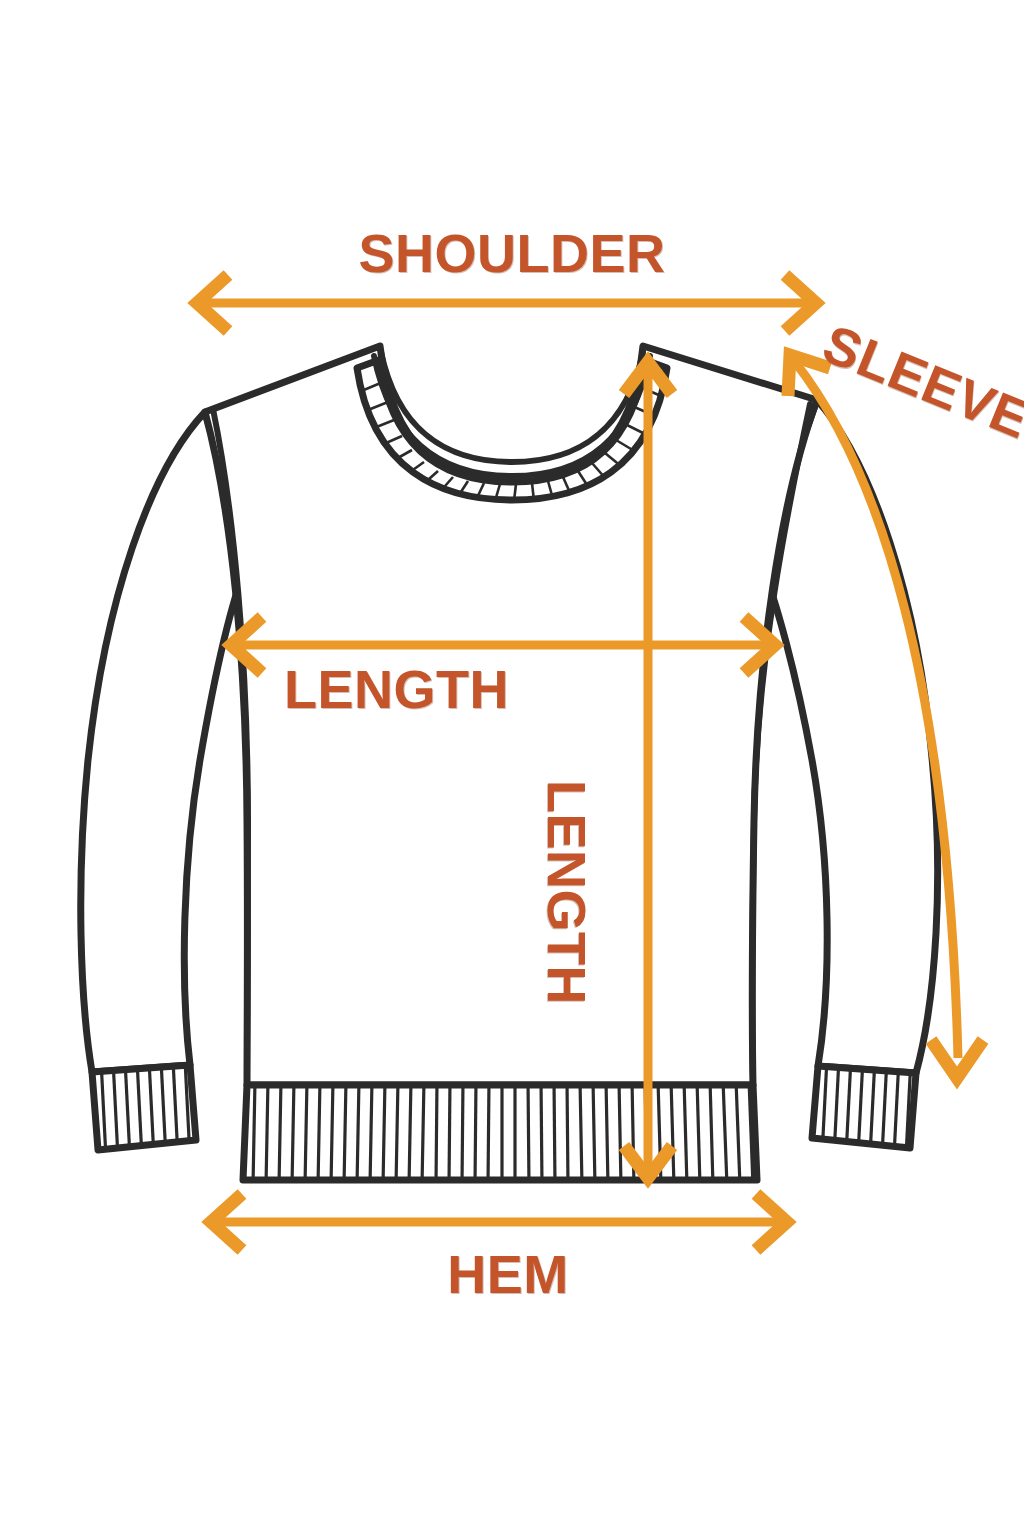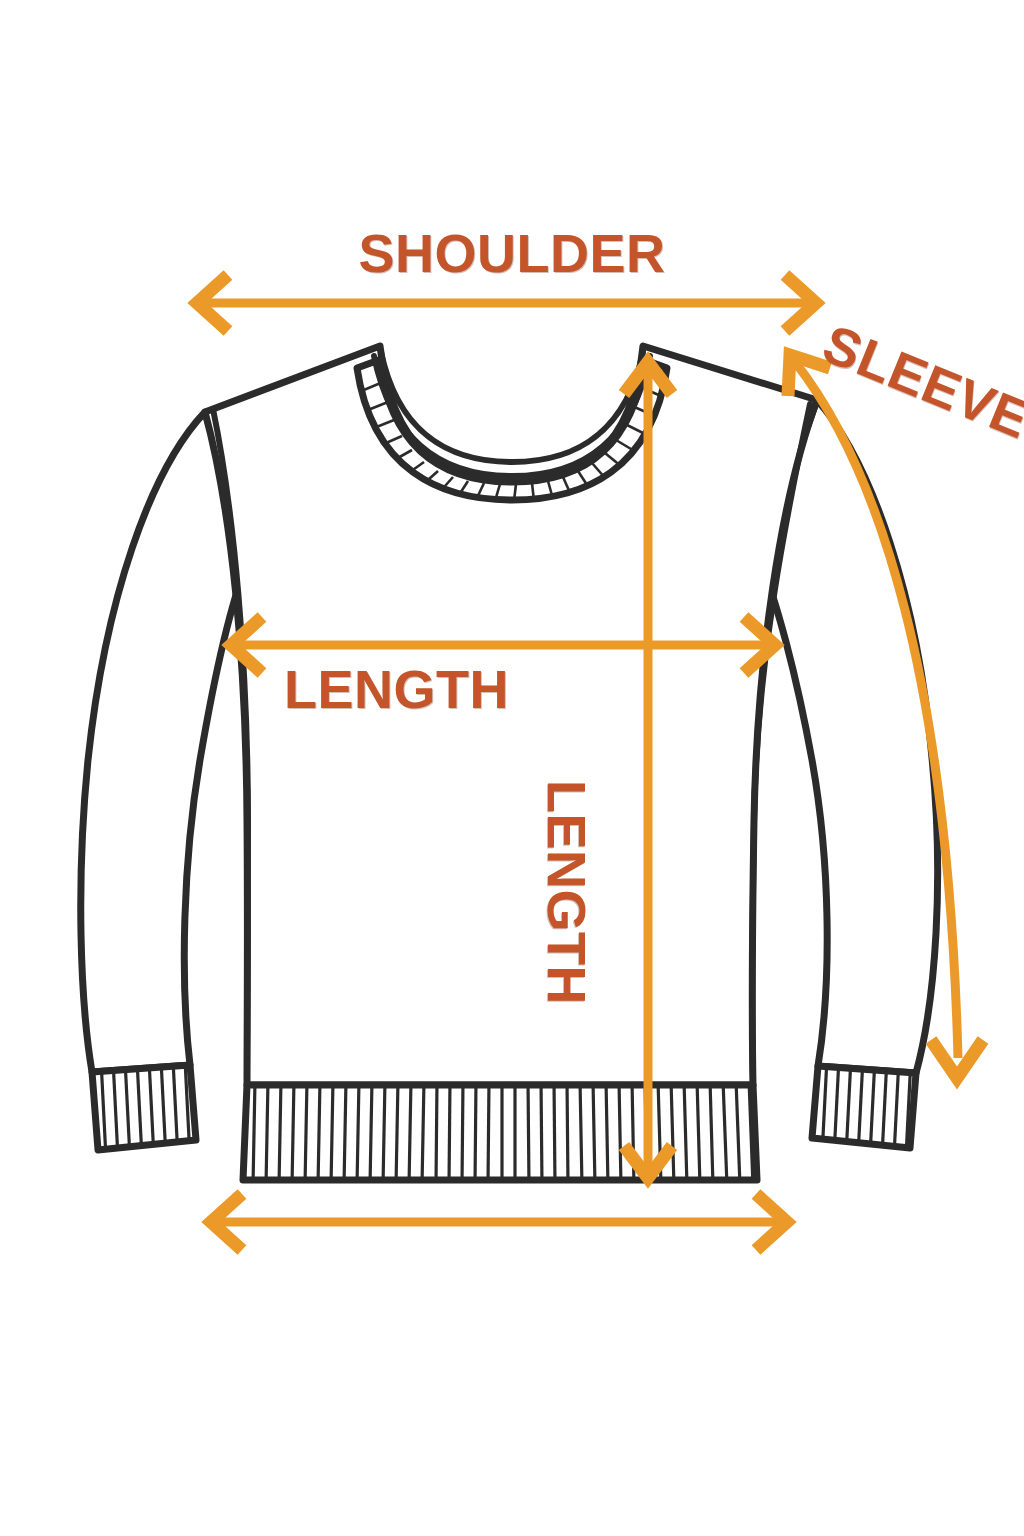--- a/index.html
+++ b/index.html
@@ -271,14 +271,15 @@
   </svg>
 
   <div class="lbl" id="label-shoulder">SHOULDER</div>
 
   <div class="lbl" id="label-sleeve">SLEEVE</div>
 
   <div class="lbl" id="label-chest">LENGTH</div>
 
   <div class="lbl" id="label-length">LENGTH</div>
 
+  <div class="lbl" id="label-hem">HEM</div>
 
 </div>
 
 </body></html>

